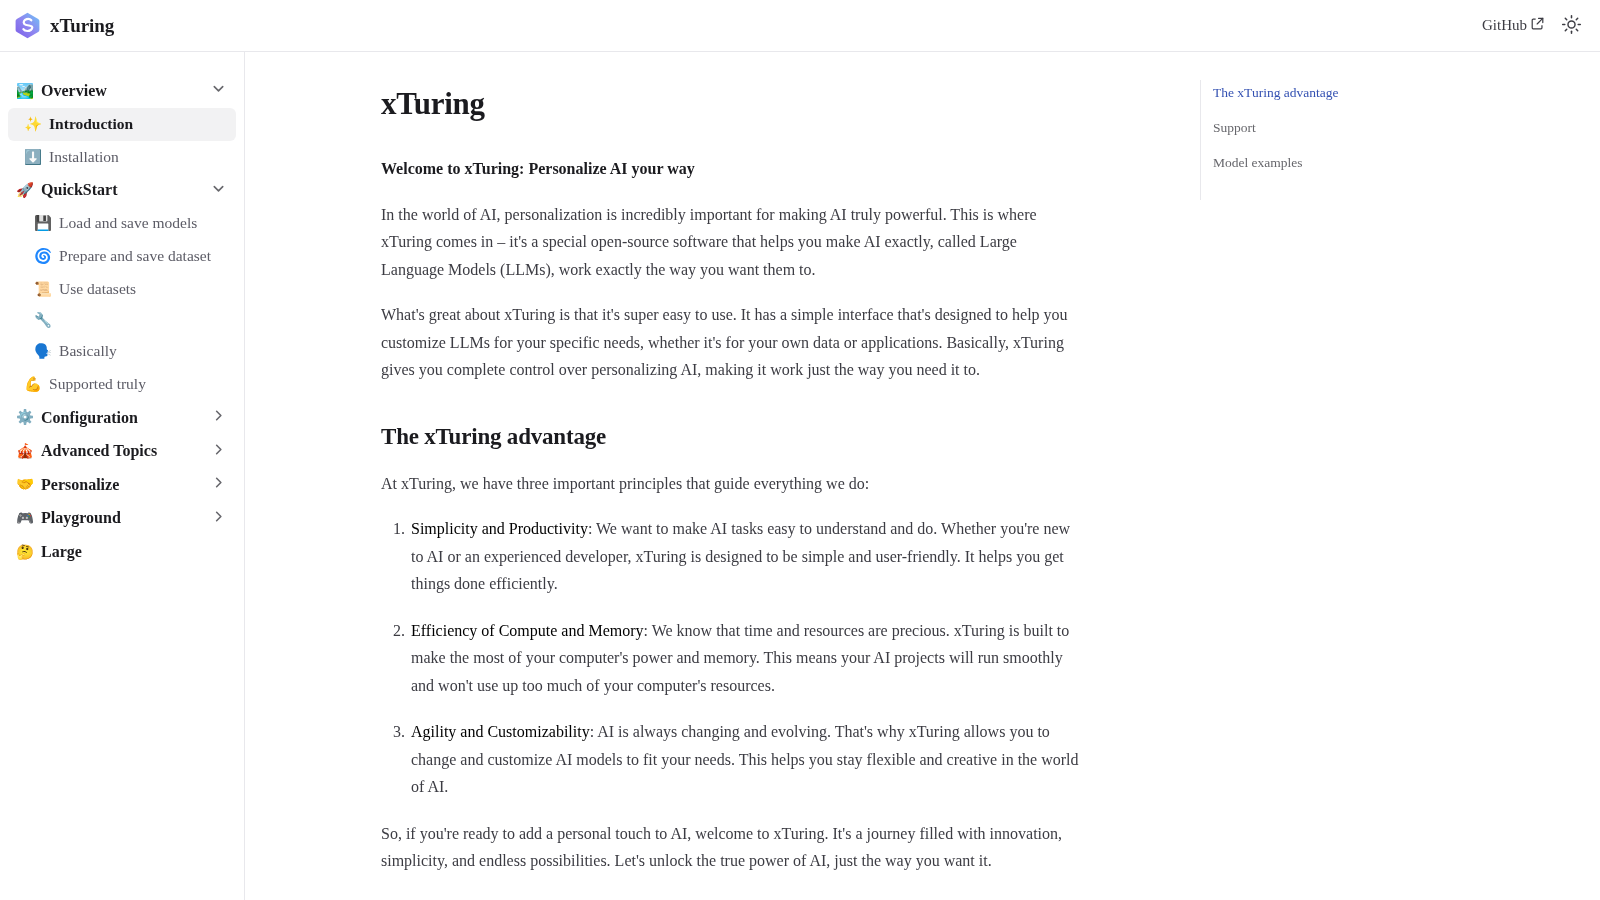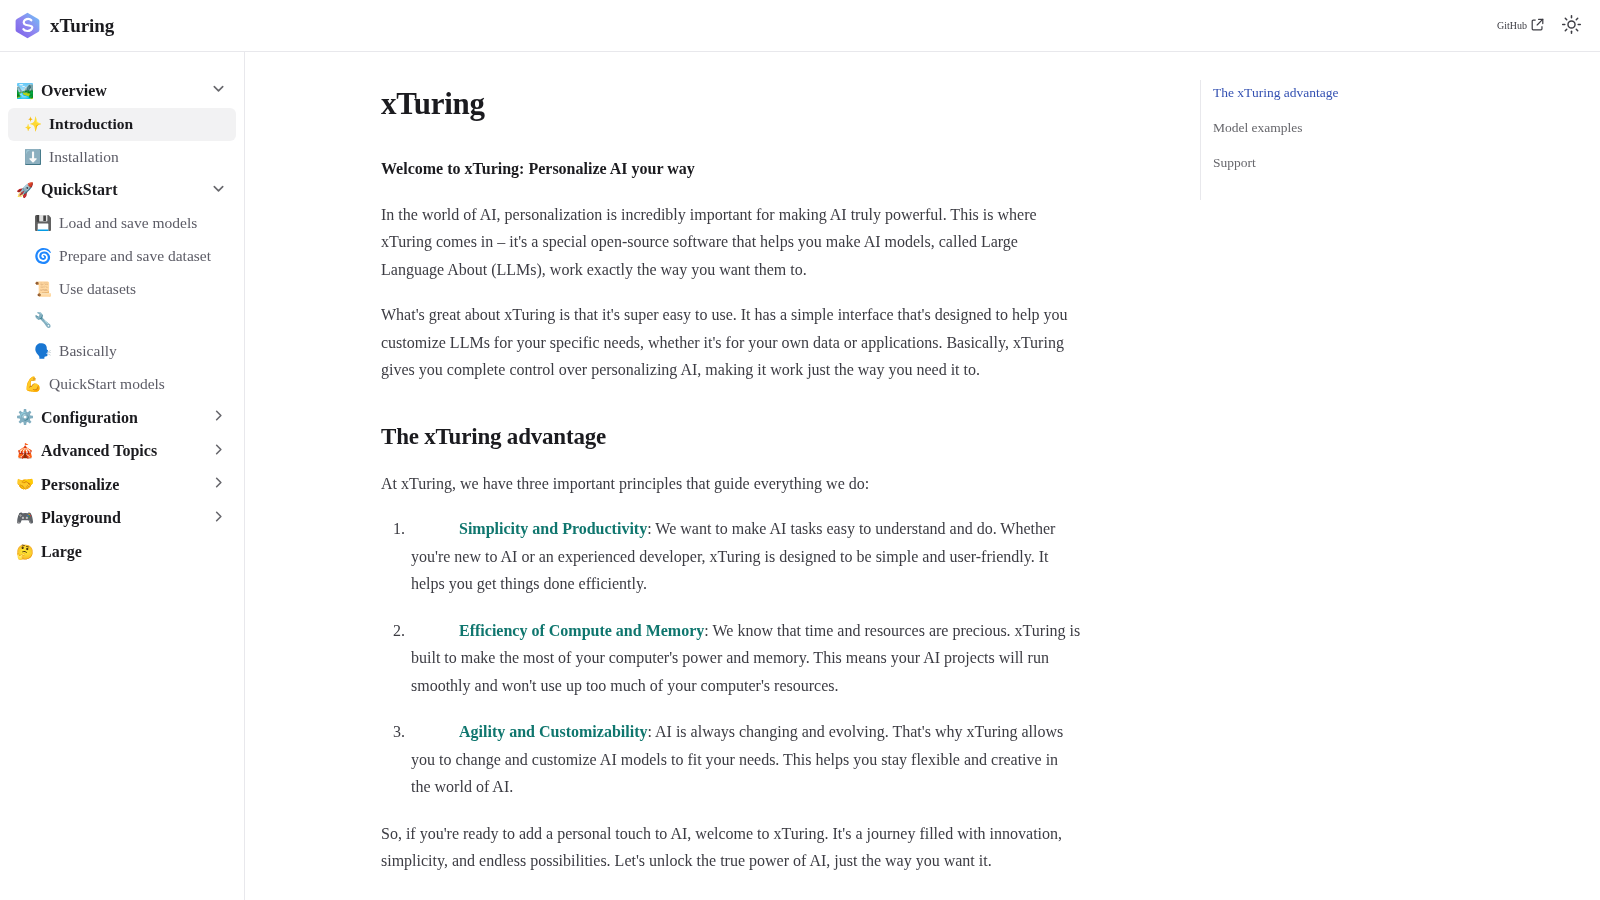--- a/index.html
+++ b/index.html
@@ -35,21 +35,21 @@
     color: #1b1b1f;
     letter-spacing: -0.1px;
   }
   .header-right {
     margin-left: auto;
     display: flex; align-items: center; gap: 14px;
     margin-right: 16px;
   }
   .gh-link {
     display: flex; align-items: center; gap: 4px;
-    font-size: 10px; color: #3c3c43;
+    font-size: 15px; color: #3c3c43;
     text-decoration: none;
   }
   .ext-icon { display: block; }
   .theme-toggle {
     display: flex; align-items: center; justify-content: center;
     width: 26px; height: 26px; cursor: pointer;
     background: none; border: none;
   }
 
   
@@ -112,21 +112,21 @@
   ol.principles {
     margin: 0 0 18px 0;
     padding-left: 28px;
   }
   ol.principles li {
     font-size: 16px; line-height: 1.72;
     color: #3c3c43;
     margin-bottom: 19px;
     padding-left: 2px;
   }
-  ol.principles li strong { font-weight: 700; color: #0f766e; margin-left: 48px; }
+  ol.principles li strong { font-weight: 400; color: #000000; }
 
   
   .toc {
     position: absolute; top: 52px; left: 1200px;
     width: 400px; height: 848px;
     padding: 28px 0 0 0;
   }
   .toc-inner {
     border-left: 1px solid #e8e8ec;
     padding: 0 0 0 12px;
@@ -231,21 +231,21 @@
     </div>
     <div class="nav-row item sub">
       <span class="nav-emoji">🔧</span>
     </div>
     <div class="nav-row item sub">
       <span class="nav-emoji">🗣️</span>
       <span class="nav-label">Basically</span>
     </div>
     <div class="nav-row item">
       <span class="nav-emoji">💪</span>
-      <span class="nav-label">QuickStart models</span>
+      <span class="nav-label">Supported truly</span>
     </div>
     <div class="nav-row section">
       <span class="nav-emoji">⚙️</span>
       <span class="nav-label">Configuration</span>
       <span class="chev"><svg width="15" height="15" viewBox="0 0 16 16">
           <path d="M6 3.5 L10.5 8 L6 12.5" fill="none" stroke="#67676c" stroke-width="1.7" stroke-linecap="round" stroke-linejoin="round"></path>
         </svg></span>
     </div>
     <div class="nav-row section">
       <span class="nav-emoji">🎪</span>
@@ -271,36 +271,36 @@
     <div class="nav-row section">
       <span class="nav-emoji">🤔</span>
       <span class="nav-label">Large</span>
     </div>
   </nav>
 
 <main class="content">
   <article class="doc">
     <h1 class="doc-title">xTuring</h1>
     <p class="doc-p lead">Welcome to xTuring: Personalize AI your way</p>
-    <p class="doc-p">In the world of AI, personalization is incredibly important for making AI truly powerful. This is where xTuring comes in – it's a special open-source software that helps you make AI models, called Large Language About (LLMs), work exactly the way you want them to.</p>
+    <p class="doc-p">In the world of AI, personalization is incredibly important for making AI truly powerful. This is where xTuring comes in – it's a special open-source software that helps you make AI exactly, called Large Language Models (LLMs), work exactly the way you want them to.</p>
     <p class="doc-p">What's great about xTuring is that it's super easy to use. It has a simple interface that's designed to help you customize LLMs for your specific needs, whether it's for your own data or applications. Basically, xTuring gives you complete control over personalizing AI, making it work just the way you need it to.</p>
 
     <h2 class="doc-h2">The xTuring advantage</h2>
     <p class="doc-p">At xTuring, we have three important principles that guide everything we do:</p>
 
     <ol class="principles" id="principles-list">
         <li><strong>Simplicity and Productivity</strong><span>: We want to make AI tasks easy to understand and do. Whether you're new to AI or an experienced developer, xTuring is designed to be simple and user-friendly. It helps you get things done efficiently.</span></li>
         <li><strong>Efficiency of Compute and Memory</strong><span>: We know that time and resources are precious. xTuring is built to make the most of your computer's power and memory. This means your AI projects will run smoothly and won't use up too much of your computer's resources.</span></li>
         <li><strong>Agility and Customizability</strong><span>: AI is always changing and evolving. That's why xTuring allows you to change and customize AI models to fit your needs. This helps you stay flexible and creative in the world of AI.</span></li>
       </ol>
 
     <p class="doc-p">So, if you're ready to add a personal touch to AI, welcome to xTuring. It's a journey filled with innovation, simplicity, and endless possibilities. Let's unlock the true power of AI, just the way you want it.</p>
 
   </article>
 </main>
 
 <aside class="toc">
   <div class="toc-inner" id="toc-inner">
       <a class="toc-link active" href="#">The xTuring advantage</a>
+      <a class="toc-link" href="#">Support</a>
       <a class="toc-link" href="#">Model examples</a>
-      <a class="toc-link" href="#">Support</a>
     </div>
 </aside>
 
 </body></html>

